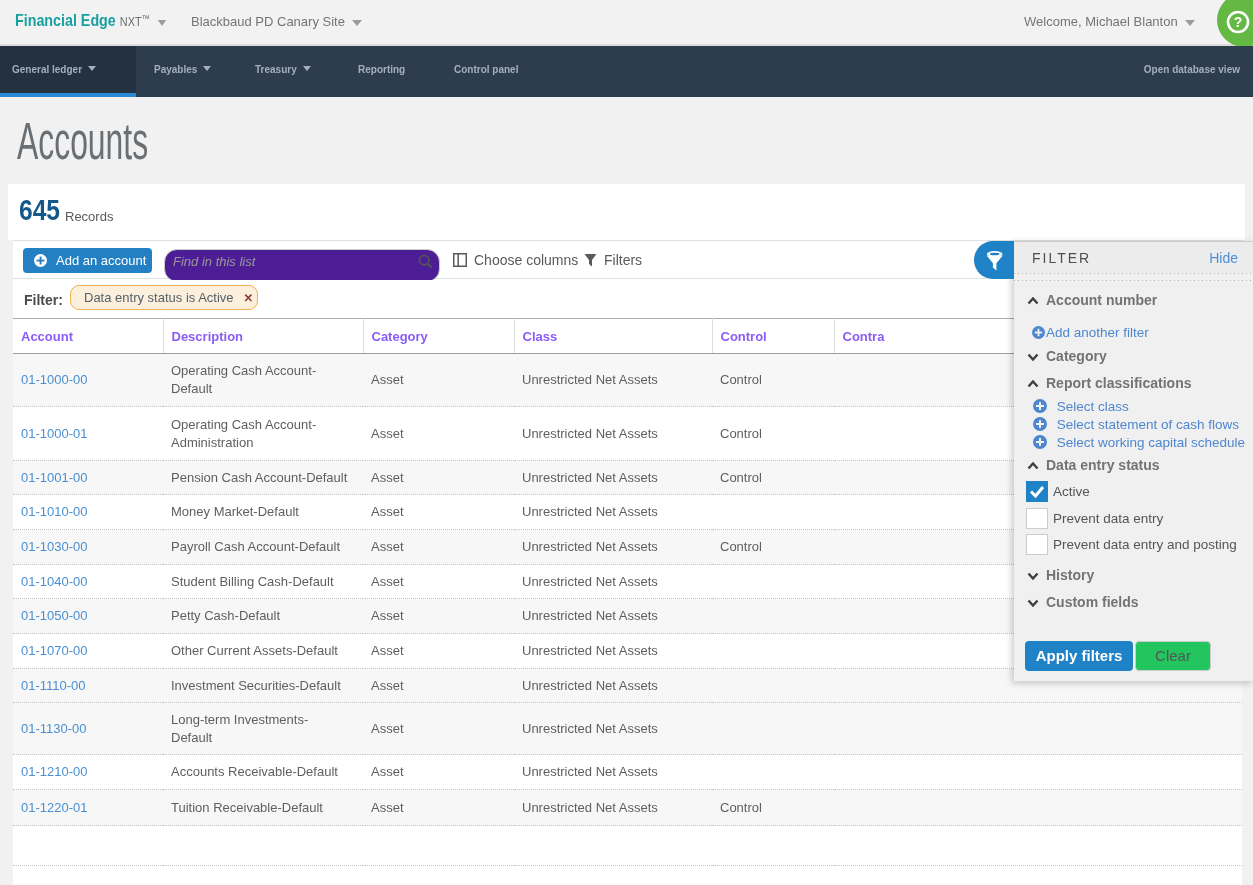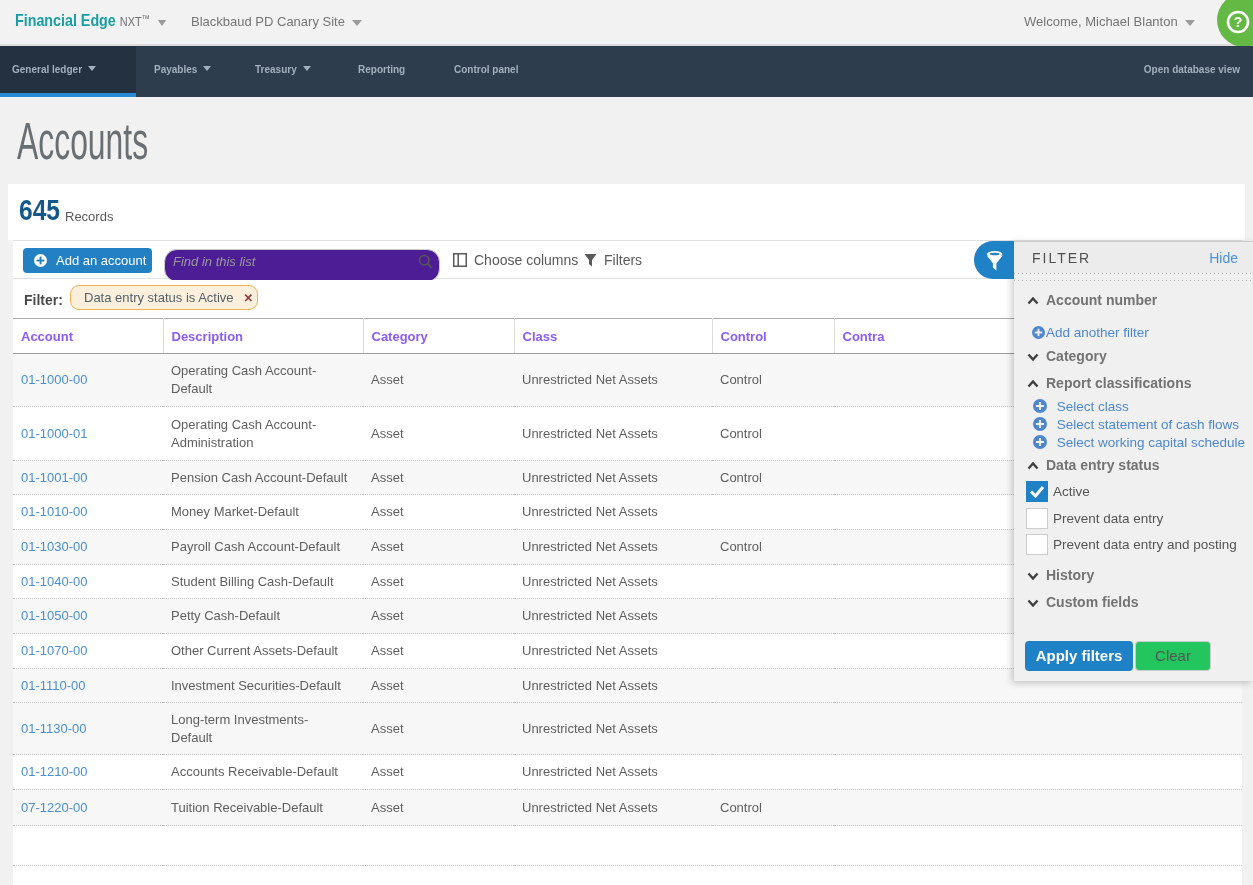--- a/index.html
+++ b/index.html
@@ -256,21 +256,21 @@
           </tr>
         <tr style="height:35px;padding-left:41px;">
             <td class="acct">01-1210-00</td>
             <td>Accounts Receivable-Default</td>
             <td>Asset</td>
             <td>Unrestricted Net Assets</td>
             <td></td>
             <td></td>
           </tr>
         <tr class="odd" style="height:36px;">
-            <td class="acct">07-1220-00</td>
+            <td class="acct">01-1220-01</td>
             <td>Tuition Receivable-Default</td>
             <td>Asset</td>
             <td>Unrestricted Net Assets</td>
             <td>Control</td>
             <td></td>
           </tr>
         <tr style="height:40px;">
             <td></td>
             <td></td>
             <td></td>

